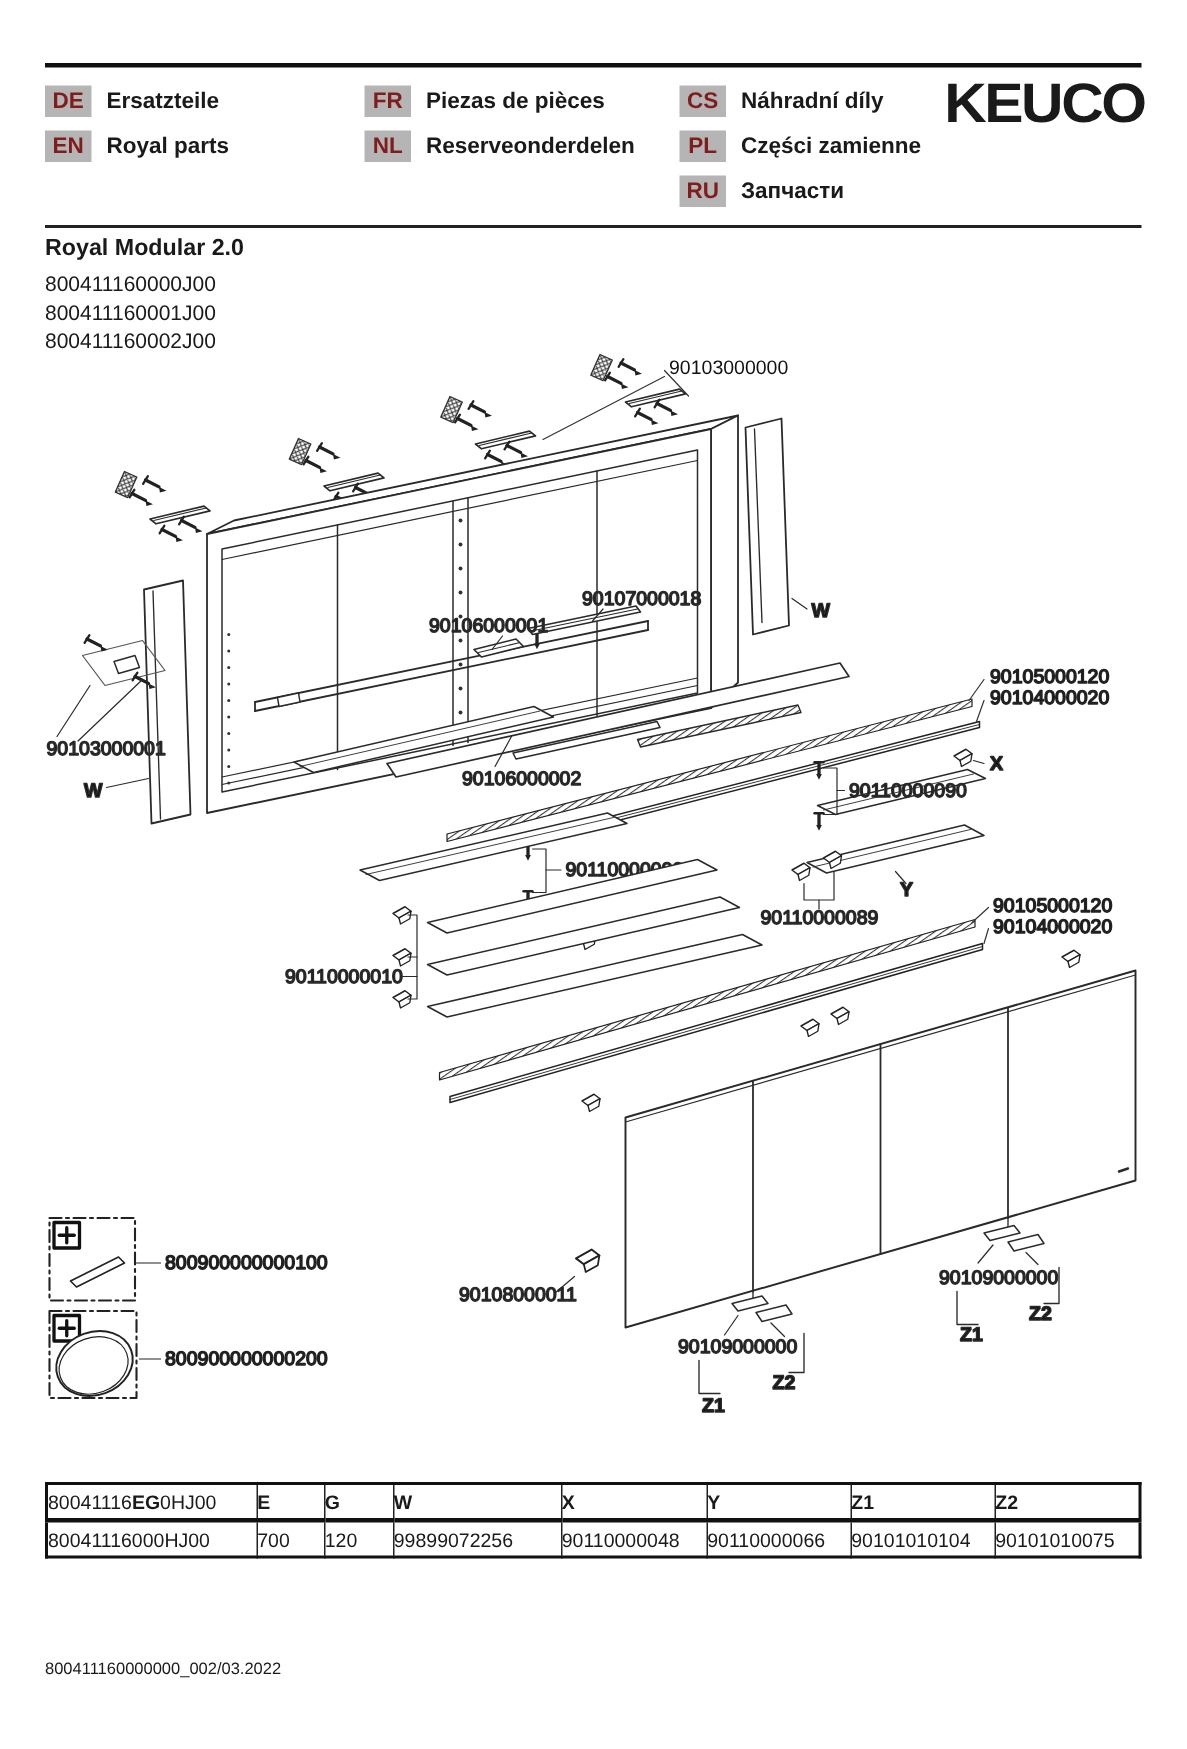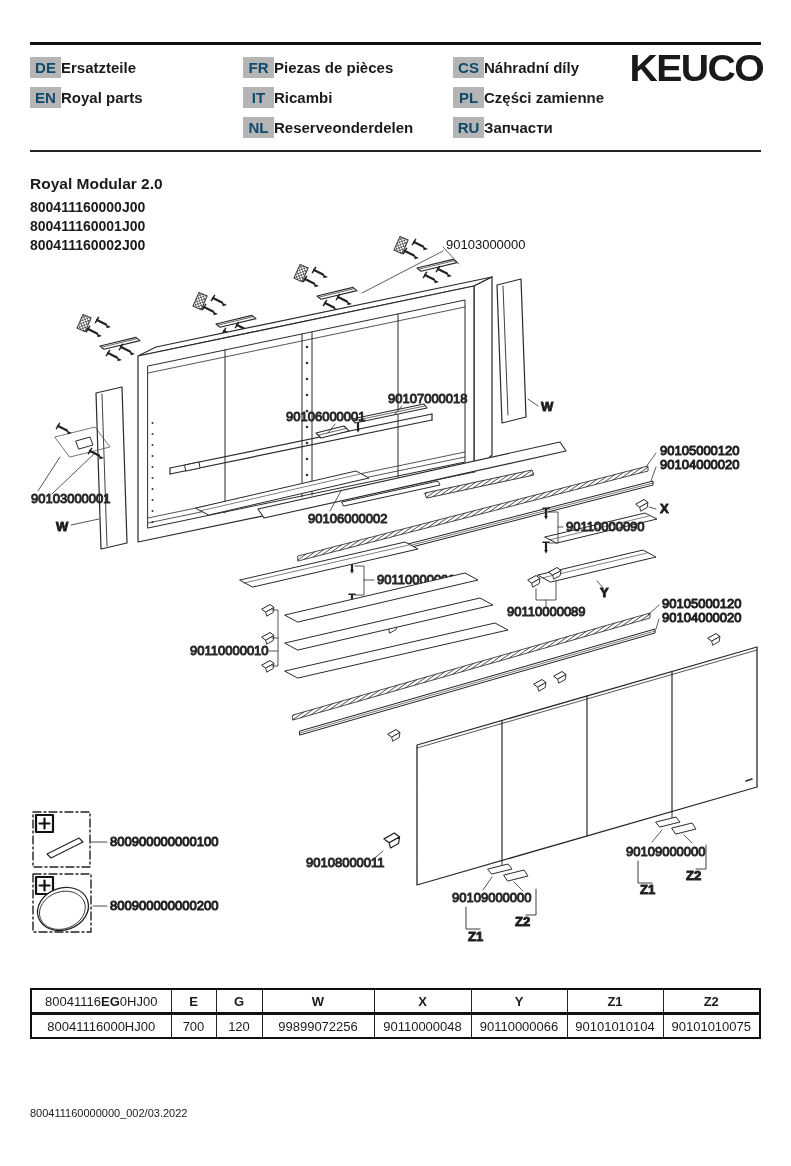--- a/index.html
+++ b/index.html
@@ -5,34 +5,34 @@
   html,body{margin:0;padding:0;background:#fff;}
   .page{position:relative;width:791px;height:1166px;background:#fff;overflow:hidden;
         font-family:"Liberation Sans",sans-serif;color:#1a1a1a;}
   .rule{position:absolute;background:#111;}
   .rule-top{left:30px;top:42px;width:731px;height:3px;}
   .rule-mid{left:30px;top:150px;width:731px;height:2px;background:#222;}
   .lang-grid{position:absolute;left:30px;top:57px;display:flex;}
   .lang-col{display:flex;flex-direction:column;}
   .lang-col1{width:213px}.lang-col2{width:210px}
   .lang-row{display:flex;align-items:center;height:21px;margin-bottom:9px;}
-  .lang-code{width:31px;height:21px;background:#b5b5b5;color:#0c4a6e;font-weight:bold;font-size:15px;
+  .lang-code{width:31px;height:21px;background:#b5b5b5;color:#7f1d1d;font-weight:bold;font-size:15px;
              display:flex;align-items:center;justify-content:center;flex:none;}
-  .lang-label{margin-left:0;font-weight:bold;font-size:15px;white-space:nowrap;}
+  .lang-label{margin-left:10px;font-weight:bold;font-size:15px;white-space:nowrap;}
   .logo{position:absolute;top:48px;right:28px;font-size:37px;font-weight:bold;letter-spacing:-1.5px;
         transform:scaleX(1.06);transform-origin:right center;}
-  .product{position:absolute;left:30px;top:175px;}
+  .product{position:absolute;left:30px;top:157px;}
   .product-title{font-size:15.5px;font-weight:bold;margin-bottom:5px;}
-  .product-code{font-size:14px;line-height:19px;font-weight:bold;}
+  .product-code{font-size:14px;line-height:19px;}
   svg.diagram{position:absolute;left:0;top:225px;}
   svg.diagram .lbl{font-size:13px;fill:#111;font-family:"Liberation Sans",sans-serif;}
   svg.diagram .lblb{font-weight:bold;}
   table.parts-table{position:absolute;left:30px;top:988px;border-collapse:collapse;table-layout:fixed;
         border:2px solid #111;}
-  .parts-table td,.parts-table th{border:1px solid #222;height:22px;text-align:center;
+  .parts-table td,.parts-table th{border:1px solid #222;height:22px;text-align:left;
         font-size:13px;padding:0;font-weight:normal;white-space:nowrap;}
   .parts-table thead th{border-bottom:3px solid #111;}
   .parts-table thead th.colhead{font-weight:bold;}
   .parts-table .bold{font-weight:bold;}
   .doc-ref{position:absolute;left:30px;top:1107px;font-size:11px;}
 </style>
 </head>
 <body>
 
 <div class="page">
@@ -47,24 +47,20 @@
       </div>
       <div class="lang-row">
         <span class="lang-code">EN</span>
         <span class="lang-label">Royal parts</span>
       </div>
     </div>
     <div class="lang-col lang-col2">
       <div class="lang-row">
         <span class="lang-code">FR</span>
         <span class="lang-label">Piezas de pièces</span>
-      </div>
-      <div class="lang-row">
-        <span class="lang-code">IT</span>
-        <span class="lang-label">Ricambi</span>
       </div>
       <div class="lang-row">
         <span class="lang-code">NL</span>
         <span class="lang-label">Reserveonderdelen</span>
       </div>
     </div>
     <div class="lang-col">
       <div class="lang-row">
         <span class="lang-code">CS</span>
         <span class="lang-label">Náhradní díly</span>

